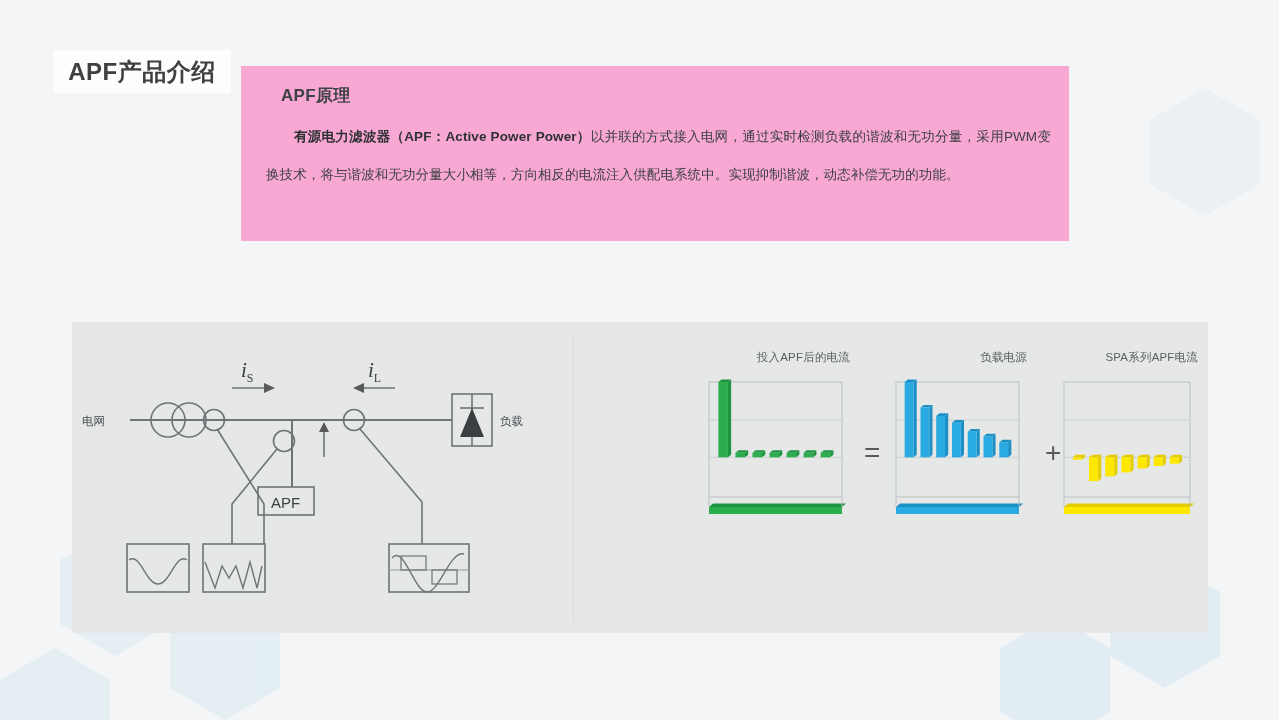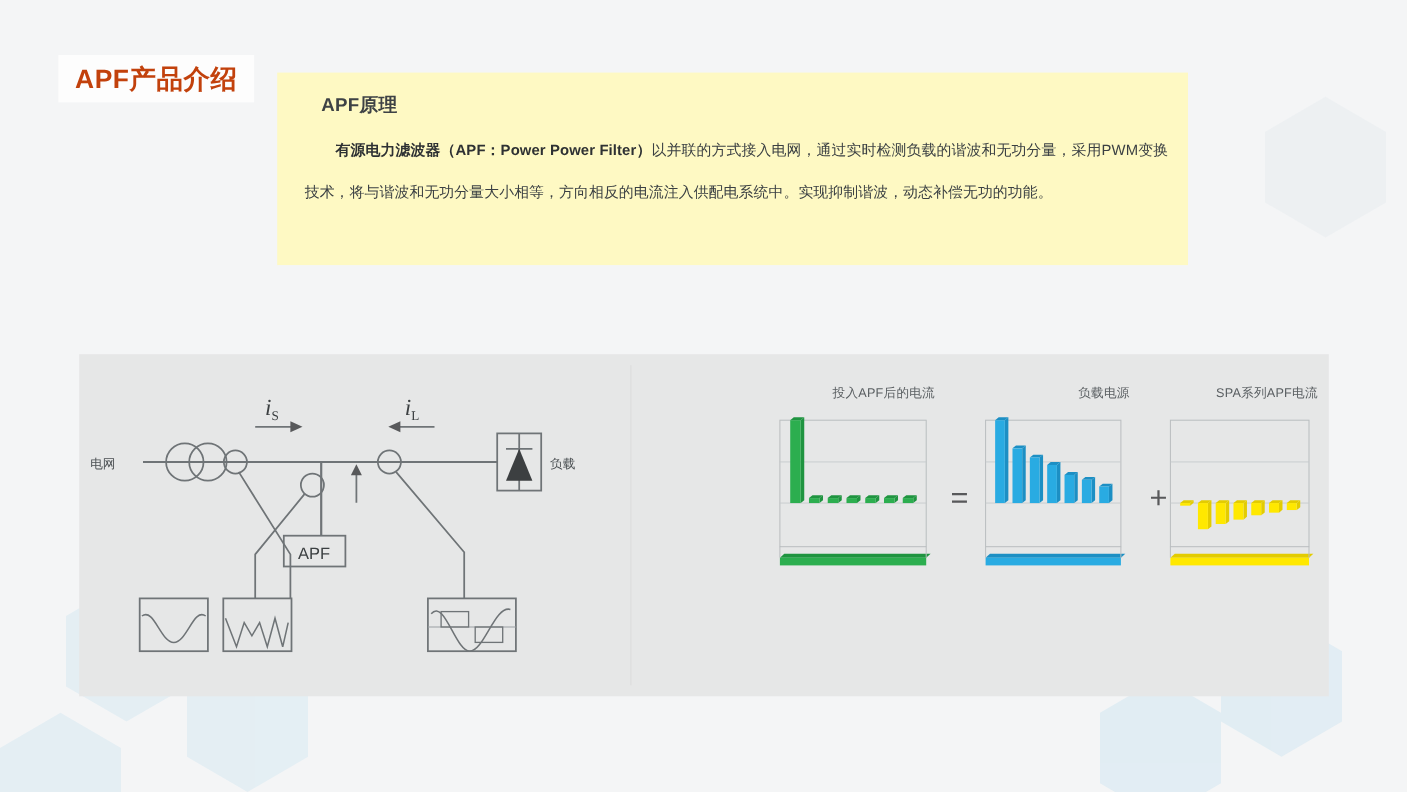--- a/index.html
+++ b/index.html
@@ -11,28 +11,28 @@
   }
   #bg-hex{position:absolute;inset:0;z-index:0;}
 
   
   #title-badge{
     position:absolute;left:53px;top:50px;width:178px;height:43px;
     background:#fdfdfd;display:flex;align-items:center;justify-content:center;
     z-index:3;
   }
   #title-badge .t{
-    color:#c2410c;font-size:24px;font-weight:bold;letter-spacing:.5px;
+    color:#404040;font-size:24px;font-weight:bold;letter-spacing:.5px;
     white-space:nowrap;
   }
 
   
   #text-card{
-    position:absolute;left:252px;top:66px;width:828px;height:175px;
-    background:#fef9c3;z-index:2;
+    position:absolute;left:241px;top:66px;width:828px;height:175px;
+    background:#f9a8d4;z-index:2;
     box-shadow:0 0 0 0 rgba(0,0,0,0);
   }
   #text-card h2{
     margin:0;position:absolute;left:40px;top:18px;
     font-size:17px;font-weight:bold;color:#3e4245;letter-spacing:.3px;
   }
   #text-card p{
     margin:0;position:absolute;left:25px;top:52px;width:785px;
     font-size:13.5px;color:#3b4043;line-height:38px;text-align:justify;
     text-indent:28px;letter-spacing:.1px;
@@ -84,21 +84,21 @@
     <polygon points="1150,120 1205,88 1260,120 1260,184 1205,216 1150,184"></polygon>
   </g>
 </svg>
 
 <div id="title-badge">
   <span class="t">APF产品介绍</span>
 </div>
 
 <div id="text-card">
   <h2>APF原理</h2>
-  <p><b>有源电力滤波器（APF：Power Power Filter）</b><span>以并联的方式接入电网，通过实时检测负载的谐波和无功分量，采用PWM变换技术，将与谐波和无功分量大小相等，方向相反的电流注入供配电系统中。实现抑制谐波，动态补偿无功的功能。</span></p>
+  <p><b>有源电力滤波器（APF：Active Power Power）</b><span>以并联的方式接入电网，通过实时检测负载的谐波和无功分量，采用PWM变换技术，将与谐波和无功分量大小相等，方向相反的电流注入供配电系统中。实现抑制谐波，动态补偿无功的功能。</span></p>
 </div>
 
 <div id="panel">
   <div id="panel-divider"></div>
 
   <svg id="circuit" viewBox="0 0 501 311">
     <g stroke="#6f7477" fill="none" stroke-width="1.6">
 
       <line x1="58" y1="98" x2="380" y2="98" stroke-width="2"></line>
 

